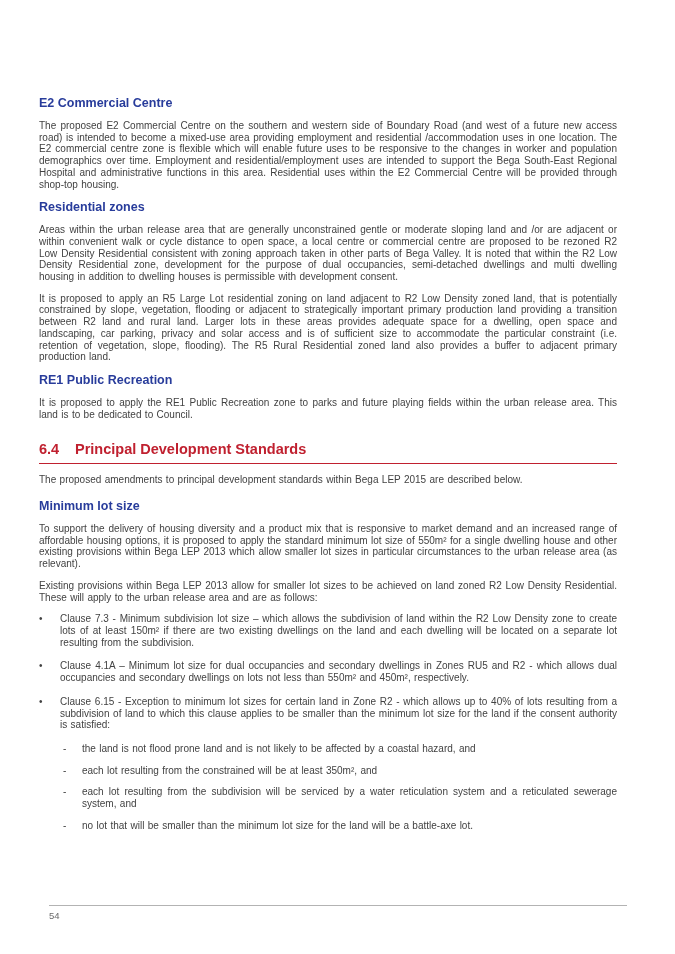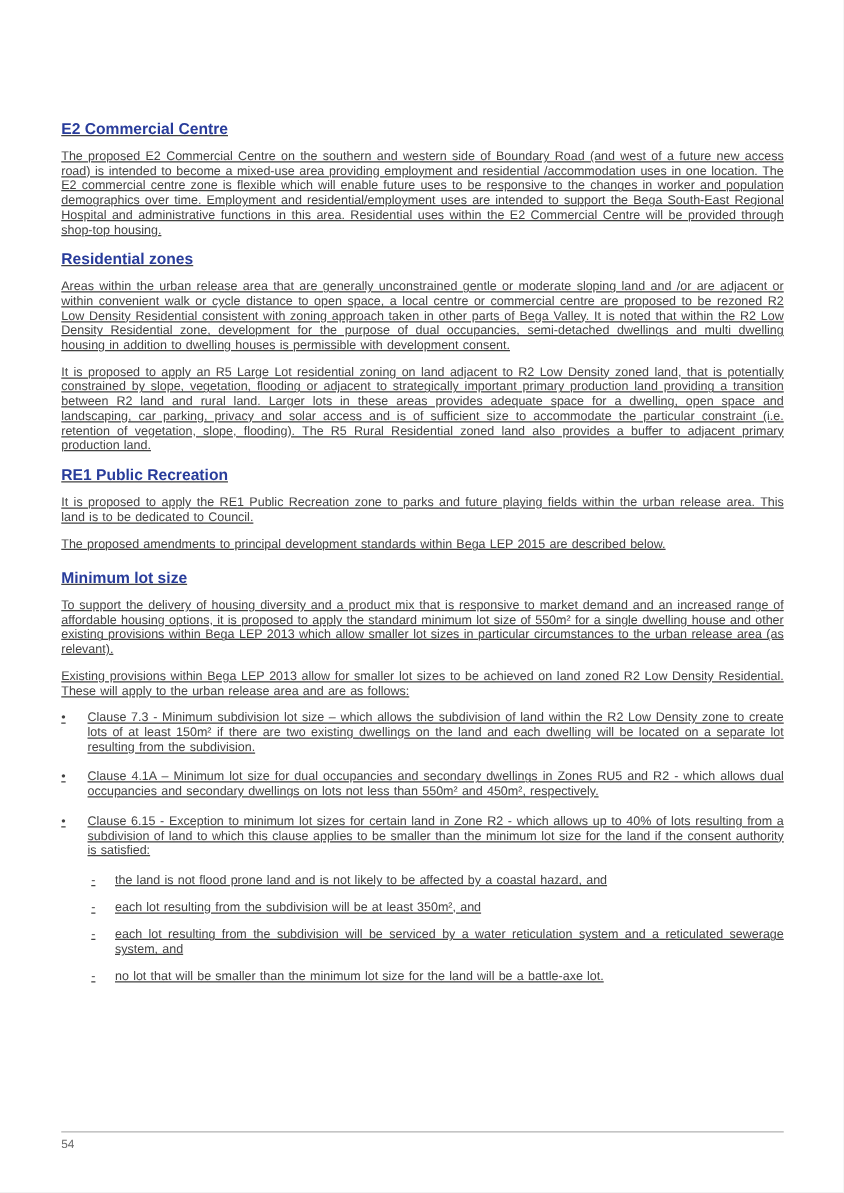--- a/index.html
+++ b/index.html
@@ -2,21 +2,21 @@
 <html><head>
 <meta charset="utf-8">
 <style>
   html, body { margin:0; padding:0; background:#e8e8e8; }
   .page {
     position:relative; width:675px; height:954px; background:#ffffff;
     margin:0 auto; overflow:hidden;
     font-family:"Liberation Sans", sans-serif;
     color:#424242;
   }
-  .content { position:absolute; left:49px; top:96px; width:578px;text-decoration:underline; }
+  .content { position:absolute; left:39px; top:96px; width:578px; }
   h3.h-blue {
     font-size:12.5px; line-height:14px; font-weight:bold;
     color:#283c9b; margin:0 0 10px 0;
   }
   p.body-p {
     font-size:10px; line-height:11.7px; text-align:justify;
     margin:0 0 10px 0; word-spacing:0.6px;
   }
   p.mb13 { margin-bottom:13px; }
   .section-heading {
@@ -45,20 +45,24 @@
     <h3 class="h-blue">E2 Commercial Centre</h3>
     <p class="body-p">The proposed E2 Commercial Centre on the southern and western side of Boundary Road (and west of a future new access road) is intended to become a mixed-use area providing employment and residential /accommodation uses in one location. The E2 commercial centre zone is flexible which will enable future uses to be responsive to the changes in worker and population demographics over time. Employment and residential/employment uses are intended to support the Bega South-East Regional Hospital and administrative functions in this area. Residential uses within the E2 Commercial Centre will be provided through shop-top housing.</p>
 
     <h3 class="h-blue">Residential zones</h3>
     <p class="body-p">Areas within the urban release area that are generally unconstrained gentle or moderate sloping land and /or are adjacent or within convenient walk or cycle distance to open space, a local centre or commercial centre are proposed to be rezoned R2 Low Density Residential consistent with zoning approach taken in other parts of Bega Valley. It is noted that within the R2 Low Density Residential zone, development for the purpose of dual occupancies, semi-detached dwellings and multi dwelling housing in addition to dwelling houses is permissible with development consent.</p>
     <p class="body-p">It is proposed to apply an R5 Large Lot residential zoning on land adjacent to R2 Low Density zoned land, that is potentially constrained by slope, vegetation, flooding or adjacent to strategically important primary production land providing a transition between R2 land and rural land. Larger lots in these areas provides adequate space for a dwelling, open space and landscaping, car parking, privacy and solar access and is of sufficient size to accommodate the particular constraint (i.e. retention of vegetation, slope, flooding). The R5 Rural Residential zoned land also provides a buffer to adjacent primary production land.</p>
 
     <h3 class="h-blue">RE1 Public Recreation</h3>
     <p class="body-p">It is proposed to apply the RE1 Public Recreation zone to parks and future playing fields within the urban release area. This land is to be dedicated to Council.</p>
 
+    <div class="section-heading">
+      <span class="sec-num">6.4</span>
+      <span class="sec-title">Principal Development Standards</span>
+    </div>
     <p class="body-p mb13">The proposed amendments to principal development standards within Bega LEP 2015 are described below.</p>
 
     <h3 class="h-blue">Minimum lot size</h3>
     <p class="body-p">To support the delivery of housing diversity and a product mix that is responsive to market demand and an increased range of affordable housing options, it is proposed to apply the standard minimum lot size of 550m² for a single dwelling house and other existing provisions within Bega LEP 2013 which allow smaller lot sizes in particular circumstances to the urban release area (as relevant).</p>
     <p class="body-p">Existing provisions within Bega LEP 2013 allow for smaller lot sizes to be achieved on land zoned R2 Low Density Residential.  These will apply to the urban release area and are as follows:</p>
 
     <div class="li">
       <span class="marker">•</span>
       <span class="li-text">Clause 7.3 - Minimum subdivision lot size – which allows the subdivision of land within the R2 Low Density zone to create lots of at least 150m² if there are two existing dwellings on the land and each dwelling will be located on a separate lot resulting from the subdivision.</span>
     </div>
@@ -70,21 +74,21 @@
       <span class="marker">•</span>
       <span class="li-text">Clause 6.15 - Exception to minimum lot sizes for certain land in Zone R2 - which allows up to 40% of lots resulting from a subdivision of land to which this clause applies to be smaller than the minimum lot size for the land if the consent authority is satisfied:</span>
     </div>
 
     <div class="li sub">
       <span class="marker">-</span>
       <span class="li-text">the land is not flood prone land and is not likely to be affected by a coastal hazard, and</span>
     </div>
     <div class="li sub">
       <span class="marker">-</span>
-      <span class="li-text">each lot resulting from the subdivision will be at least 350m², and</span>
+      <span class="li-text">each lot resulting from the constrained will be at least 350m², and</span>
     </div>
     <div class="li sub">
       <span class="marker">-</span>
       <span class="li-text">each lot resulting from the subdivision will be serviced by a water reticulation system and a reticulated sewerage system, and</span>
     </div>
     <div class="li sub">
       <span class="marker">-</span>
       <span class="li-text">no lot that will be smaller than the minimum lot size for the land will be a battle-axe lot.</span>
     </div>
 

